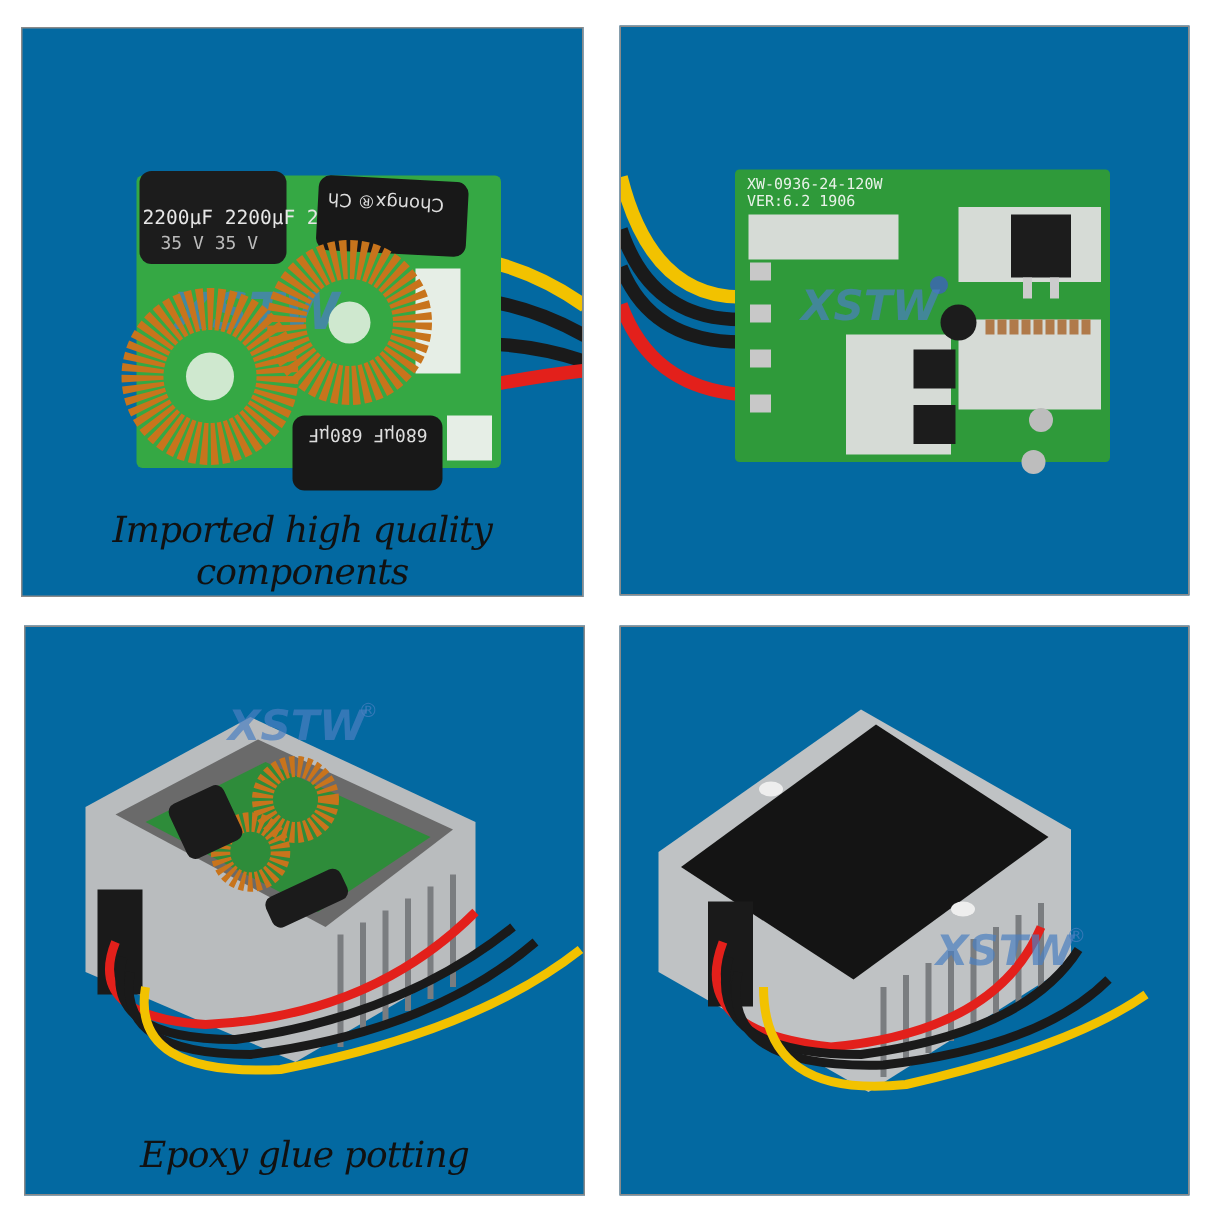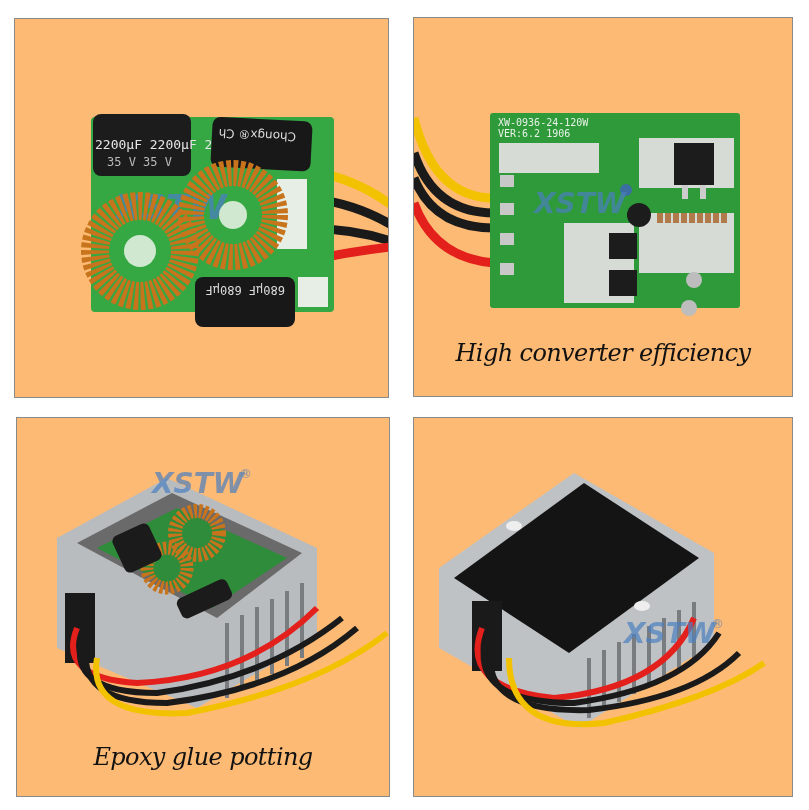--- a/index.html
+++ b/index.html
@@ -1,25 +1,25 @@
 <!DOCTYPE html>
 <html><head>
 <meta charset="utf-8">
 <style>
   html,body{margin:0;padding:0;background:#ffffff;}
   body{width:809px;height:810px;position:relative;overflow:hidden;font-family:"DejaVu Serif",serif;}
-  .panel{position:absolute;background:#fdba74;border:1.5px solid #8a8a8a;box-sizing:border-box;overflow:hidden;}
+  .panel{position:absolute;background:#0369a1;border:1.5px solid #8a8a8a;box-sizing:border-box;overflow:hidden;}
   #p1{left:14px;top:18px;width:375px;height:380px;}
   #p2{left:413px;top:17px;width:380px;height:380px;}
   #p3{left:16px;top:417px;width:374px;height:380px;}
   #p4{left:413px;top:417px;width:380px;height:380px;}
   .caption{position:absolute;left:0;right:0;text-align:center;font-family:"DejaVu Serif",serif;font-size:24px;color:#111;letter-spacing:-0.6px;font-style:italic;}
   #p1 .caption{top:320px;}
   #p2 .caption{top:321px;}
-  #p3 .caption{top:325px;}
+  #p3 .caption{top:338px;}
   #p4 .caption{top:328px;font-size:23px;}
   svg{position:absolute;left:0;top:0;}
   .wm{font-family:"DejaVu Sans",sans-serif;font-weight:bold;}
 </style>
 </head>
 <body>
 
 <div class="panel" id="p1">
   <svg width="375" height="380">
 
@@ -45,20 +45,21 @@
 
     <circle cx="125" cy="232" r="45" fill="none" stroke="#c8741c" stroke-width="28" stroke-dasharray="4 2"></circle>
     <circle cx="125" cy="232" r="16" fill="#cfe8cf"></circle>
 
     <circle cx="218" cy="196" r="42" fill="none" stroke="#c8741c" stroke-width="26" stroke-dasharray="4 2"></circle>
     <circle cx="218" cy="196" r="14" fill="#cfe8cf"></circle>
 
     <rect x="180" y="258" width="100" height="50" rx="8" fill="#181818"></rect>
     <text x="190" y="275" fill="#dddddd" font-size="12" font-family="DejaVu Sans Mono, monospace" transform="rotate(180 230 271)">680µF 680µF</text>
   </svg>
+  <div class="caption">Imported high quality components</div>
 </div>
 
 <div class="panel" id="p2">
   <svg width="380" height="380">
 
     <path d="M0 100 Q20 180 80 180" stroke="#f2c200" stroke-width="9" fill="none"></path>
     <path d="M0 135 Q20 195 80 195" stroke="#1a1a1a" stroke-width="9" fill="none"></path>
     <path d="M0 160 Q20 210 80 210" stroke="#1a1a1a" stroke-width="9" fill="none"></path>
     <path d="M0 185 Q20 240 80 245" stroke="#e3201b" stroke-width="9" fill="none"></path>
 
@@ -92,21 +93,20 @@
       <rect x="291" y="195" width="6" height="10"></rect>
         <rect x="299" y="195" width="6" height="10"></rect>
         <rect x="307" y="195" width="6" height="10"></rect>
     </g>
     <circle cx="225" cy="197" r="12" fill="#1c1c1c"></circle>
     <circle cx="212" cy="172" r="6" fill="#3a6ea0"></circle>
     <circle cx="280" cy="262" r="8" fill="#bdbdbd"></circle>
     <circle cx="275" cy="290" r="8" fill="#bdbdbd"></circle>
     <text x="120" y="195" class="wm" fill="#4a7fc0" fill-opacity="0.7" font-size="28" font-style="italic">XSTW</text>
   </svg>
-  <div class="caption">High converter efficiency</div>
 </div>
 
 <div class="panel" id="p3">
   <svg width="374" height="380">
 
     <polygon points="40,120 150,60 300,130 300,220 180,290 40,230" fill="#b9bcbe"></polygon>
     <polygon points="60,125 155,75 285,135 200,200" fill="#6a6a6a"></polygon>
     <polygon points="80,130 160,90 270,140 195,190" fill="#2e8c3a"></polygon>
 
     <g stroke="#7a7d80" stroke-width="4">

